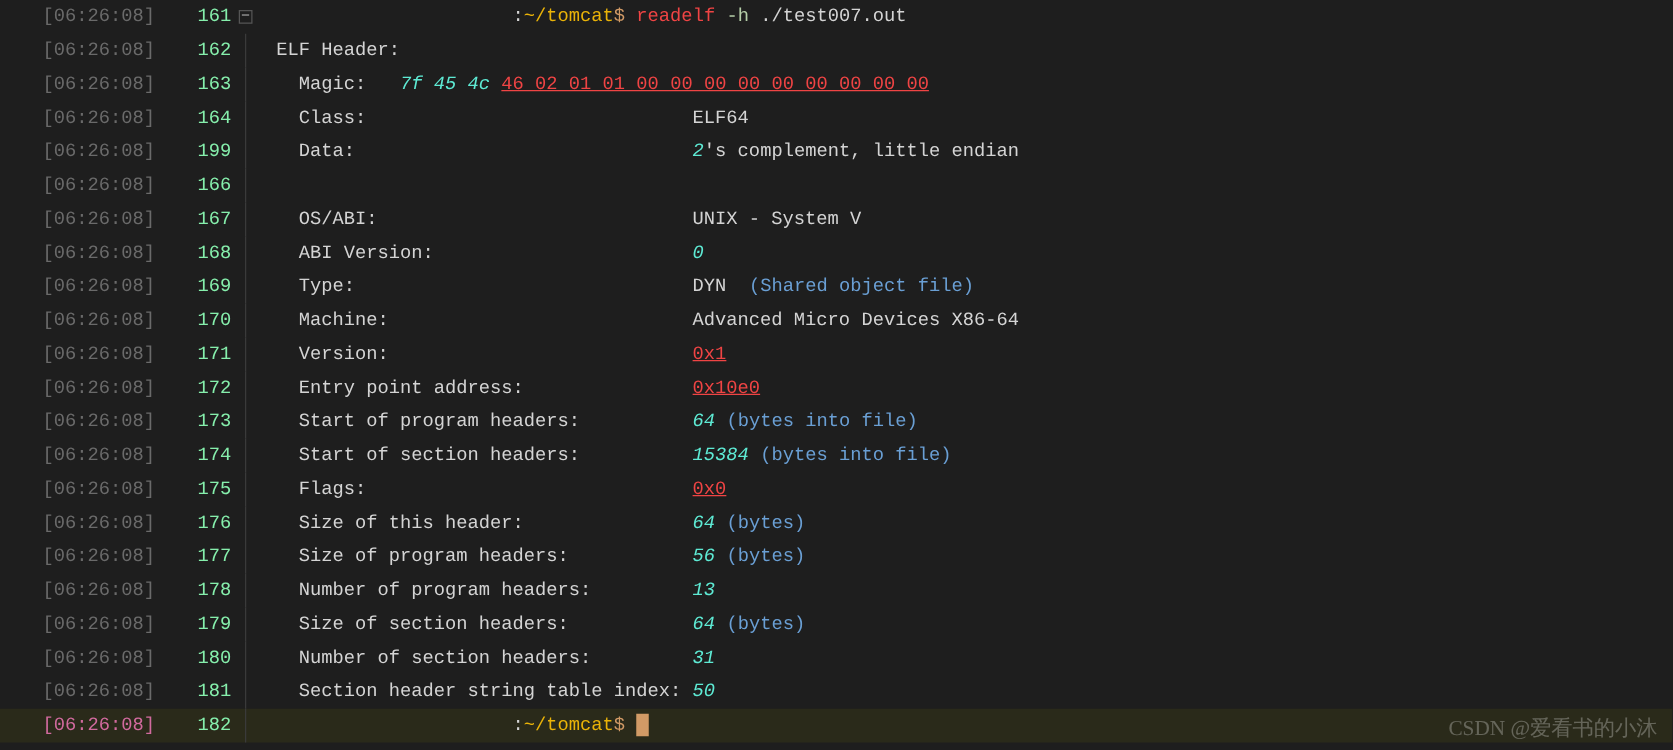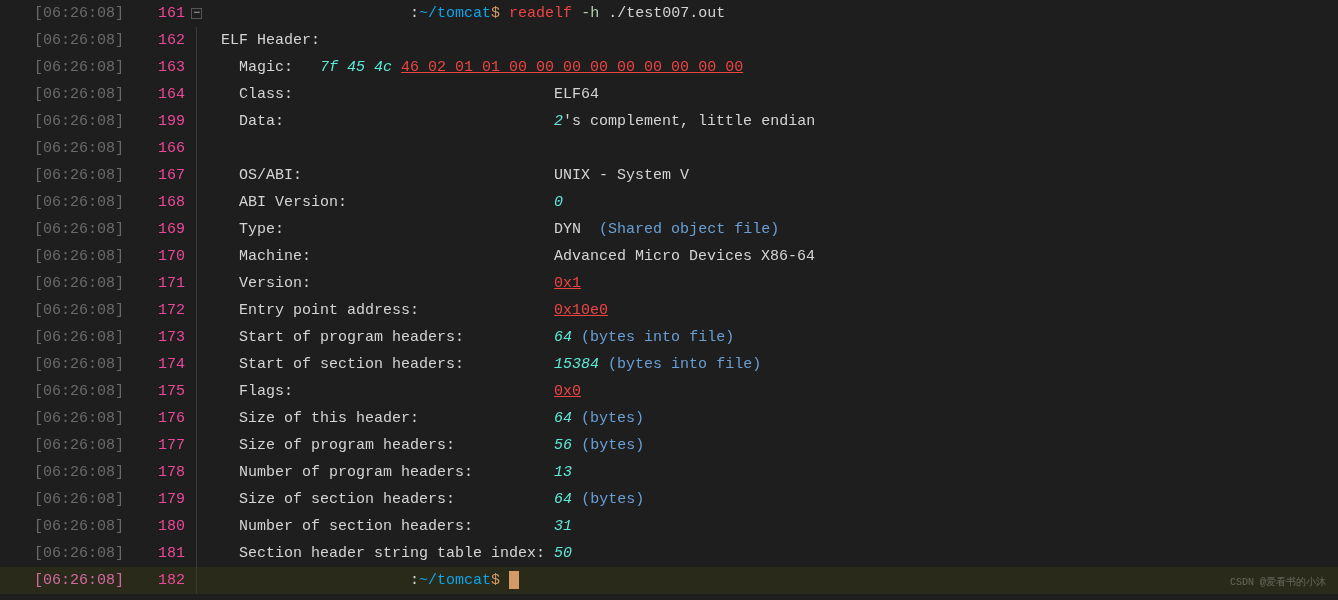--- a/index.html
+++ b/index.html
@@ -23,21 +23,21 @@
     .timestamp {
       color: #6a6a6a;
       width: 125px;
       padding-left: 8px;
       flex-shrink: 0;
     }
     .timestamp.active {
       color: #d16a9e;
     }
     .lineno {
-      color: #ec4899;
+      color: #86efac;
       width: 38px;
       text-align: right;
       flex-shrink: 0;
       padding-right: 4px;
     }
     .gutter {
       width: 32px;
       flex-shrink: 0;
       display: flex;
       align-items: center;
@@ -56,21 +56,21 @@
     }
     .fold-line {
       border-left: 1px solid #3a3a3a;
       height: 27px;
       margin-left: 5px;
     }
     .content {
       flex: 1;
     }
     .prompt-colon { color: #d4d4d4; }
-    .prompt-path { color: #0ea5e9; }
+    .prompt-path { color: #eab308; }
     .prompt-dollar { color: #d19a66; }
     .cmd { color: #ef4444; margin-top: 32px; }
     .flag { color: #b5cea8; }
     .arg { color: #d4d4d4; text-align: right; }
     .header-text { color: #d4d4d4; }
     .magic-num { color: #5eead4; font-style: italic; }
     .magic-hex { color: #ef4444; text-decoration: underline; }
     .val-text { color: #d4d4d4; }
     .paren-blue { color: #6a9fd4; }
     .cursor-block {
@@ -78,22 +78,22 @@
       display: inline-block;
       width: 10px;
       height: 18px;
       vertical-align: middle;
     }
     .watermark {
       position: absolute;
       right: 12px;
       bottom: 4px;
       color: rgba(255,255,255,0.28);
-      font-size: 10px;
-      font-family: Liberation Mono, monospace;
+      font-size: 17px;
+      font-family: Liberation Serif, serif;
     }
     .current-line-bg {
       background: #2a2a1a;
     }
   </style>
 </head>
 <body>
 
 <div id="container">
     <div class="line"><span class="timestamp">[06:26:08]</span><span class="lineno">161</span><span class="gutter"><span class="fold-icon">−</span></span><span class="content">                     <span class="prompt-colon">:</span><span class="prompt-path">~/tomcat</span><span class="prompt-dollar">$</span> <span class="cmd">readelf</span> <span class="flag">-h</span> <span class="arg">./test007.out</span></span></div>

